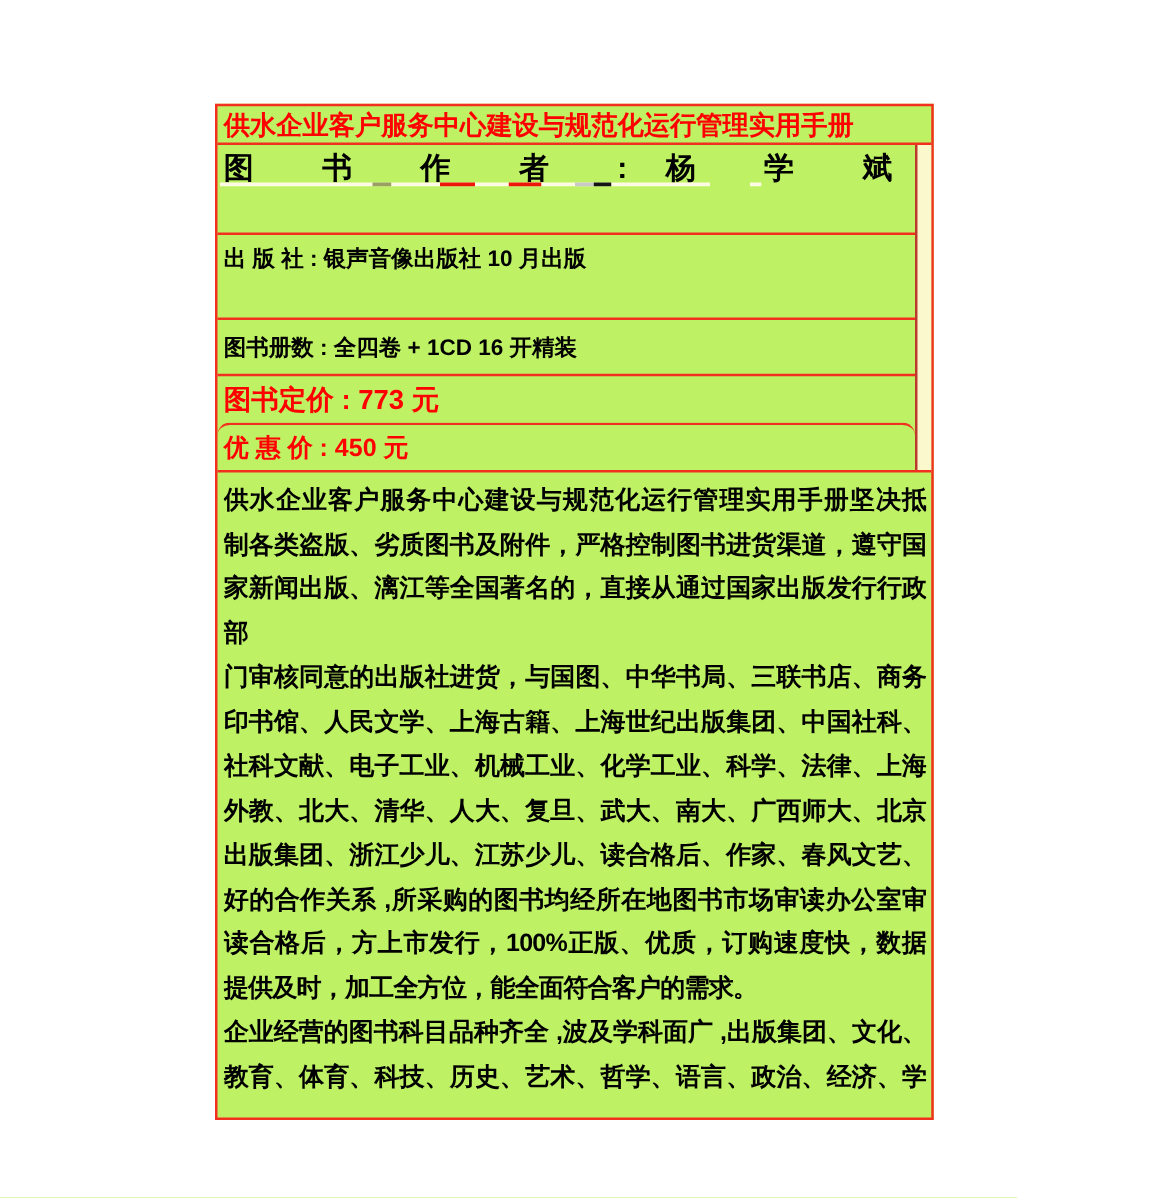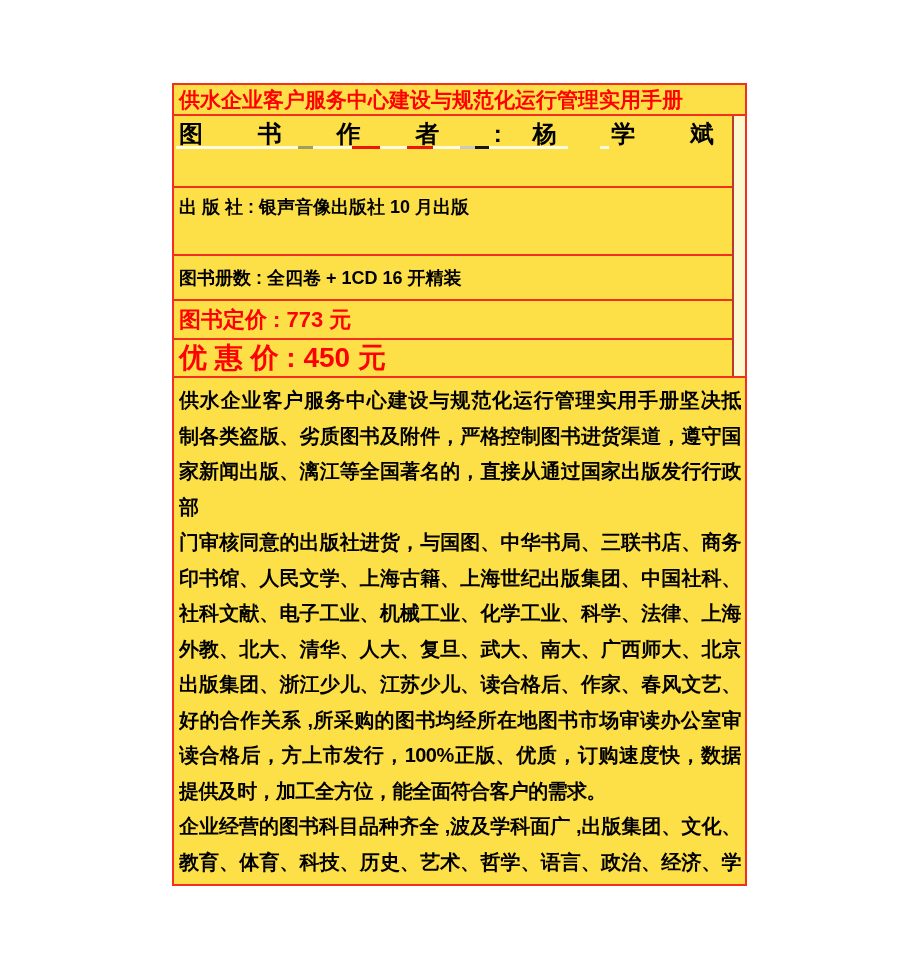--- a/index.html
+++ b/index.html
@@ -5,21 +5,21 @@
   html,body{margin:0;padding:0;}
   body{
     width:920px;height:958px;position:relative;
     background:#ffffff;
     font-family:"Liberation Sans","DejaVu Sans",sans-serif;
     font-weight:bold;
     overflow:hidden;
   }
   .doc-panel{
     position:absolute;left:172px;top:83px;width:571px;
-    background:#fde047;
+    background:#bef264;
     border:2px solid #f2301f;
     box-sizing:content-box;
   }
   
   .title-row{
     height:29px;display:flex;align-items:center;
     padding:0 4px 0 5px;
     border-bottom:2px solid #f2301f;
     color:#ff0000;font-size:21px;letter-spacing:0;
     overflow:hidden;white-space:nowrap;
@@ -49,26 +49,26 @@
   .info-row{
     border-top:2px solid #f2301f;
     display:flex;align-items:center;
     padding:0 4px 0 5px;
     font-size:18px;color:#000;
     overflow:hidden;white-space:nowrap;
   }
   .info-row.h1{height:38px;}
   .info-row.h2{height:43px;margin-top:28px;}
   .info-row.h3{height:37px;font-size:22px;}
-  .info-row.h4{height:36px;font-size:28px;}
+  .info-row.h4{height:36px;font-size:20px;border-radius:10px;}
   .info-row.red{color:#ff0000;}
   
   .desc-block{
     border-top:2px solid #f2301f;
-    padding:5px 4px 4px 5px;
+    padding:5px 4px 14px 5px;
     color:#000;
   }
   .desc-line{
     font-size:20px;line-height:35.5px;letter-spacing:-0.6px;
     text-align:justify;text-align-last:justify;
     text-justify:inter-character;
     overflow:hidden;
   }
   .desc-line.no-stretch{text-align-last:left;}
 </style>

